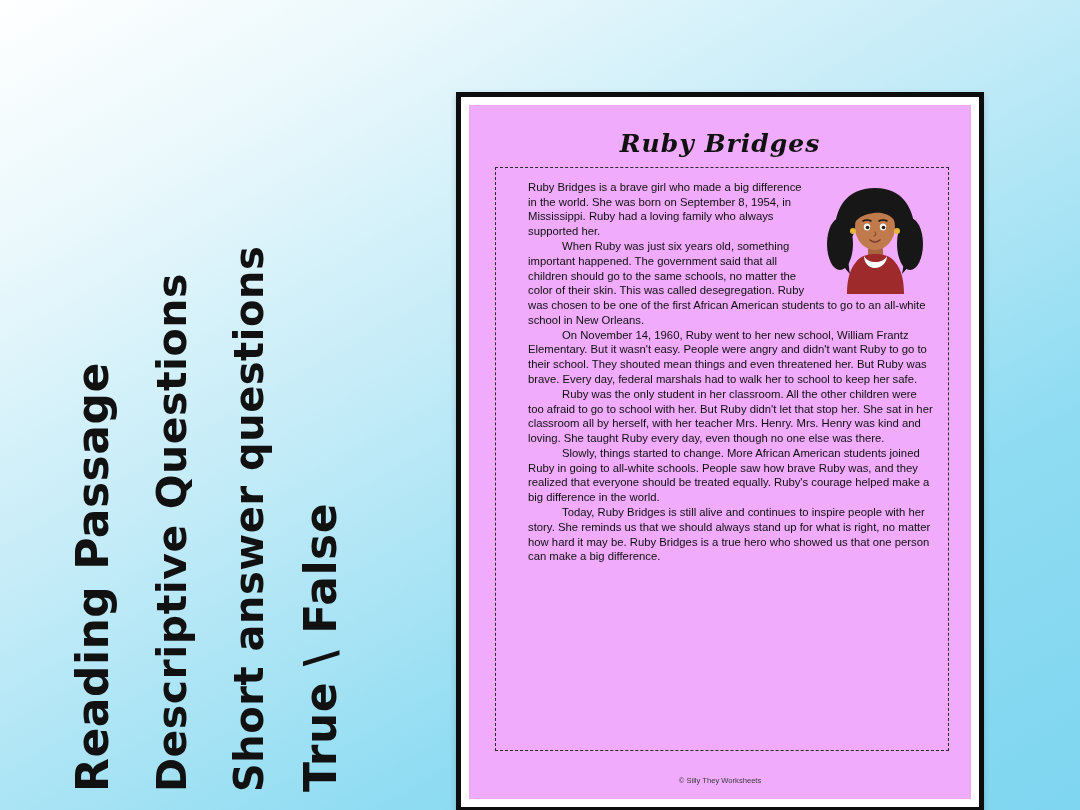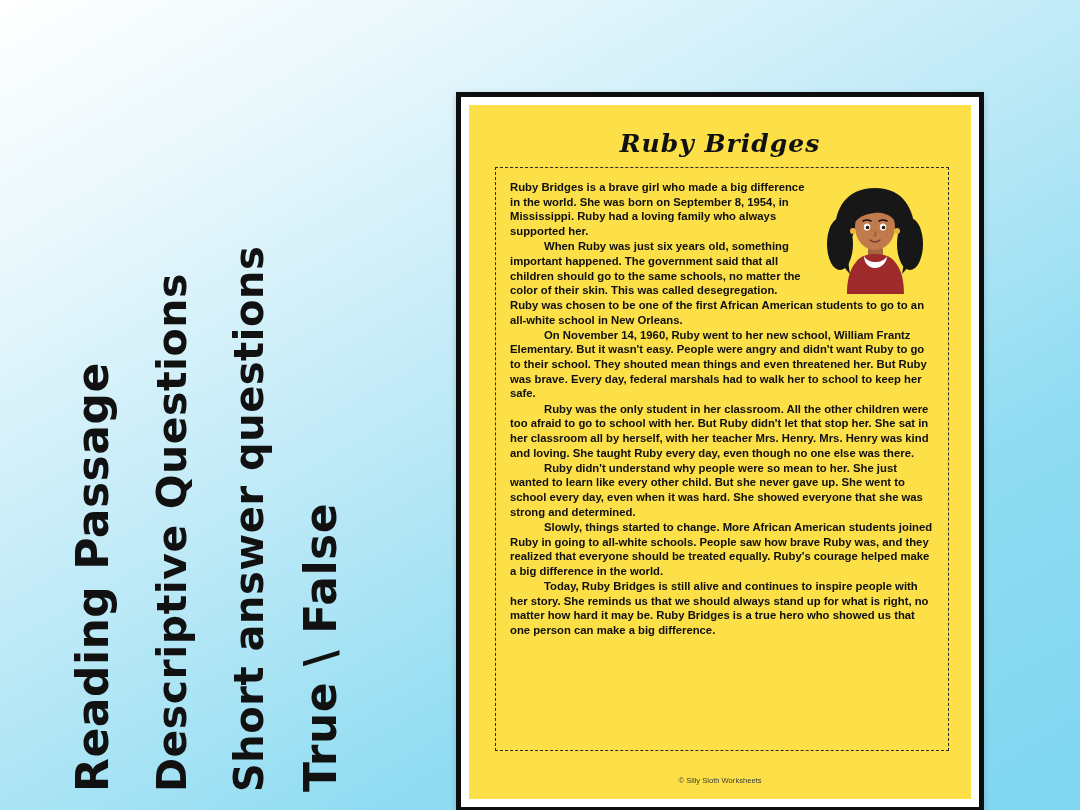--- a/index.html
+++ b/index.html
@@ -54,44 +54,43 @@
     border: 5px solid #0d0d0d;
     box-sizing: border-box;
     box-shadow: 0 2px 6px rgba(0,0,0,0.18);
   }
   .sheet-inner {
     position: absolute;
     left: 8px;
     top: 8px;
     right: 8px;
     bottom: 8px;
-    background: #fde047;
+    background: #f0abfc;
   }
   .sheet-title {
     text-align: center;
     font-family: "DejaVu Serif", serif;
     font-style: italic;
     font-weight: 700;
     font-size: 25px;
     color: #111111;
     letter-spacing: 1px;
     margin-top: 24px;
     margin-bottom: 14px;
   }
   .passage-box {
     position: absolute;
     left: 26px;
     right: 22px;
     top: 62px;
     bottom: 48px;
     border: 1px dashed #2b2b2b;
     box-sizing: border-box;
-    padding: 12px 14px 10px 14px;
+    padding: 12px 14px 10px 32px;
     overflow: hidden;
-    font-weight: bold;
   }
   .passage-text {
     font-family: "Liberation Sans", sans-serif;
     font-size: 11.3px;
     line-height: 1.30;
     color: #0f0f0f;
     text-align: left;
   }
   .passage-text p {
     margin: 0 0 0.5px 0;
@@ -169,23 +168,22 @@
             <circle cx="37" cy="49" r="3" fill="#e8b53a"></circle>
             <circle cx="81" cy="49" r="3" fill="#e8b53a"></circle>
           </svg>
         </div>
 
         <div class="passage-text">
           <p class="first">Ruby Bridges is a brave girl who made a big difference in the world. She was born on September 8, 1954, in Mississippi. Ruby had a loving family who always supported her.</p>
           <p>When Ruby was just six years old, something important happened. The government said that all children should go to the same schools, no matter the color of their skin. This was called desegregation. Ruby was chosen to be one of the first African American students to go to an all-white school in New Orleans.</p>
           <p>On November 14, 1960, Ruby went to her new school, William Frantz Elementary. But it wasn't easy. People were angry and didn't want Ruby to go to their school. They shouted mean things and even threatened her. But Ruby was brave. Every day, federal marshals had to walk her to school to keep her safe.</p>
           <p>Ruby was the only student in her classroom. All the other children were too afraid to go to school with her. But Ruby didn't let that stop her. She sat in her classroom all by herself, with her teacher Mrs. Henry. Mrs. Henry was kind and loving. She taught Ruby every day, even though no one else was there.</p>
-          <p>Ruby didn't understand why people were so mean to her. She just wanted to learn like every other child. But she never gave up. She went to school every day, even when it was hard. She showed everyone that she was strong and determined.</p>
           <p>Slowly, things started to change. More African American students joined Ruby in going to all-white schools. People saw how brave Ruby was, and they realized that everyone should be treated equally. Ruby's courage helped make a big difference in the world.</p>
           <p>Today, Ruby Bridges is still alive and continues to inspire people with her story. She reminds us that we should always stand up for what is right, no matter how hard it may be. Ruby Bridges is a true hero who showed us that one person can make a big difference.</p>
         </div>
       </div>
 
-      <div class="footer-credit">© Silly Sloth Worksheets</div>
+      <div class="footer-credit">© Silly They Worksheets</div>
     </div>
   </div>
 
 </div>
 
 </body></html>

